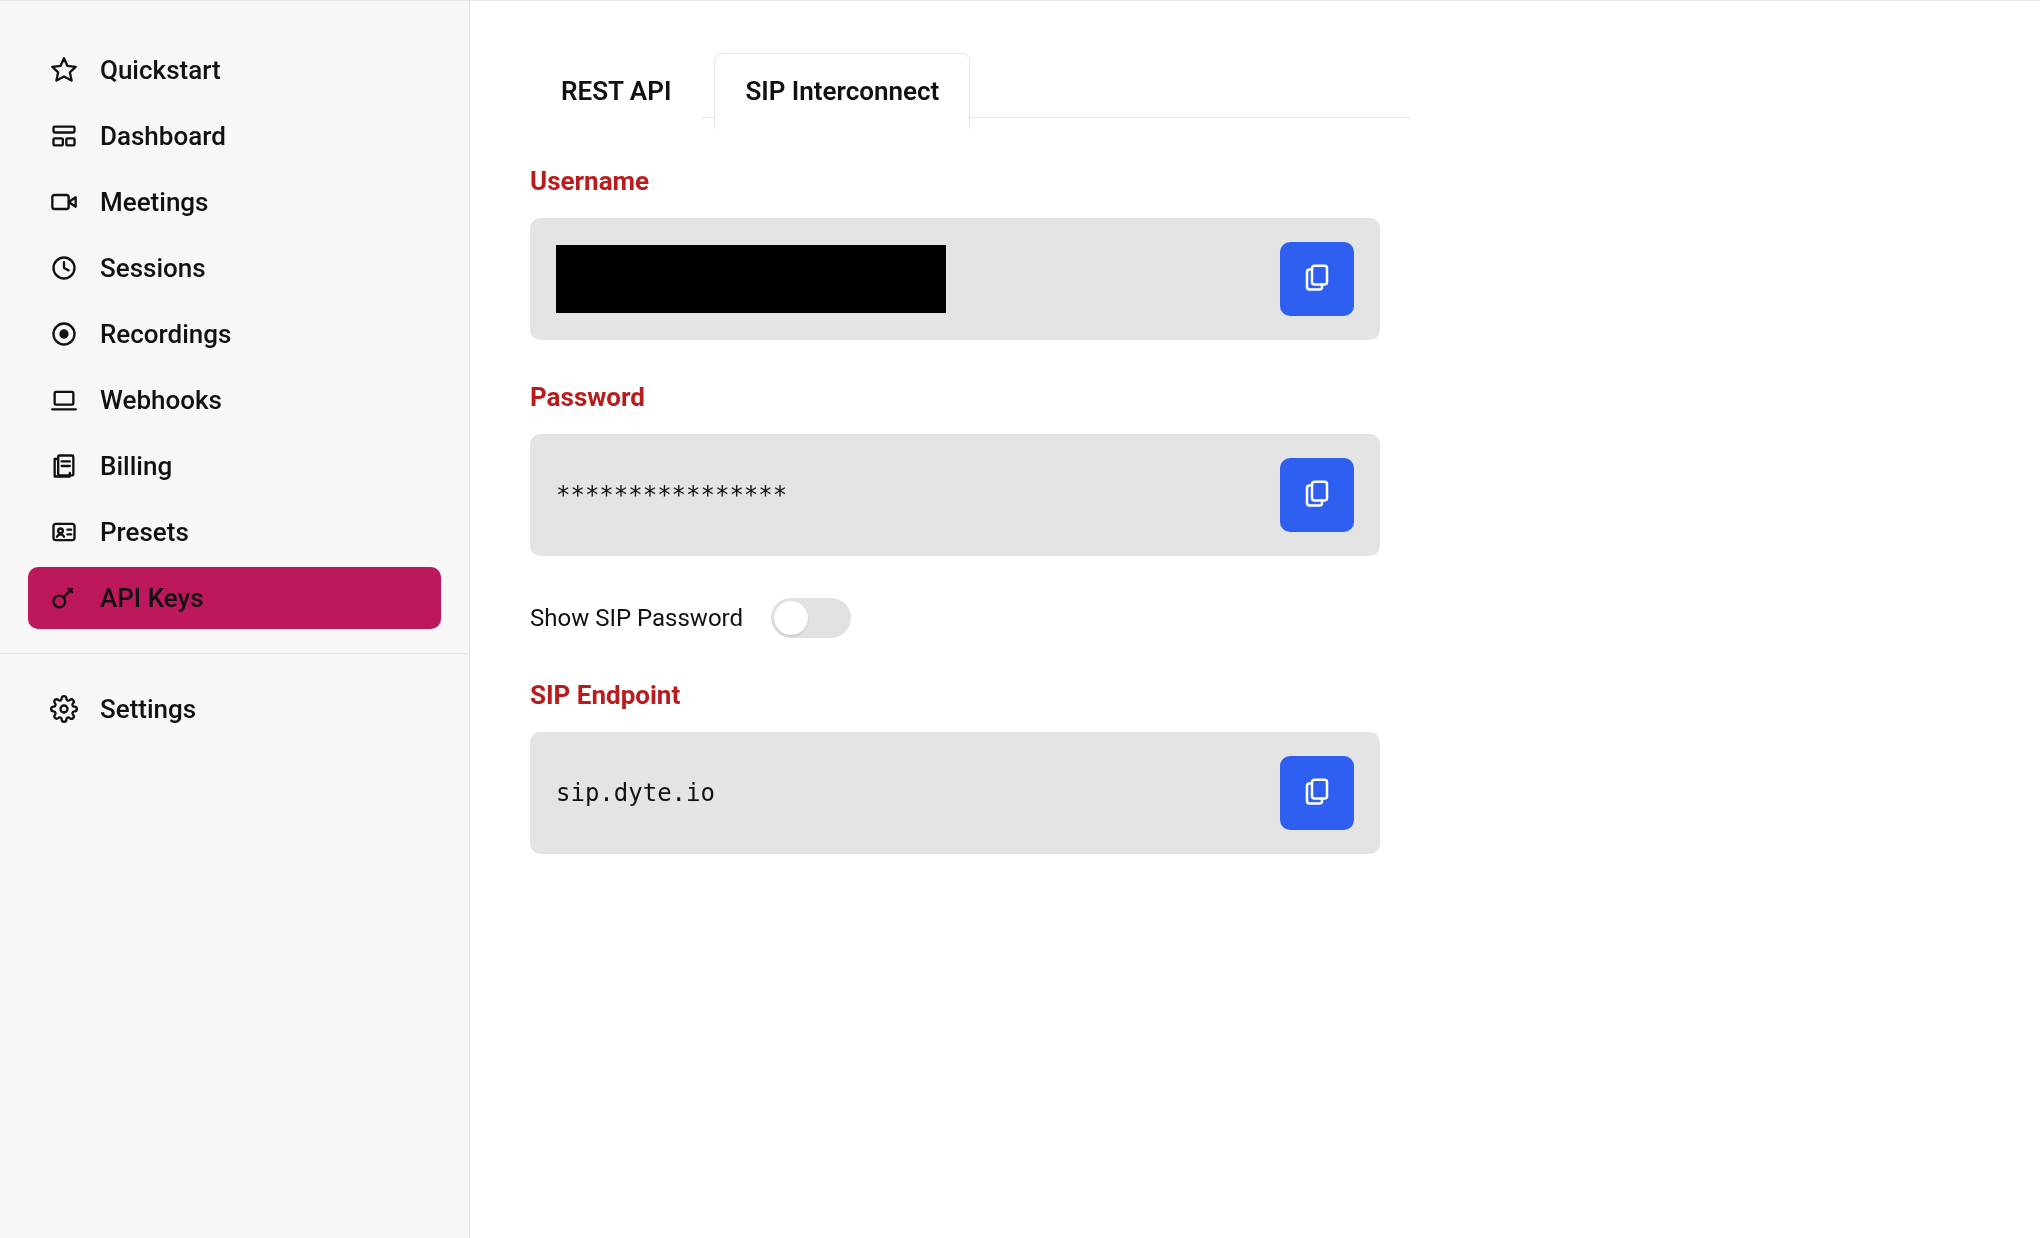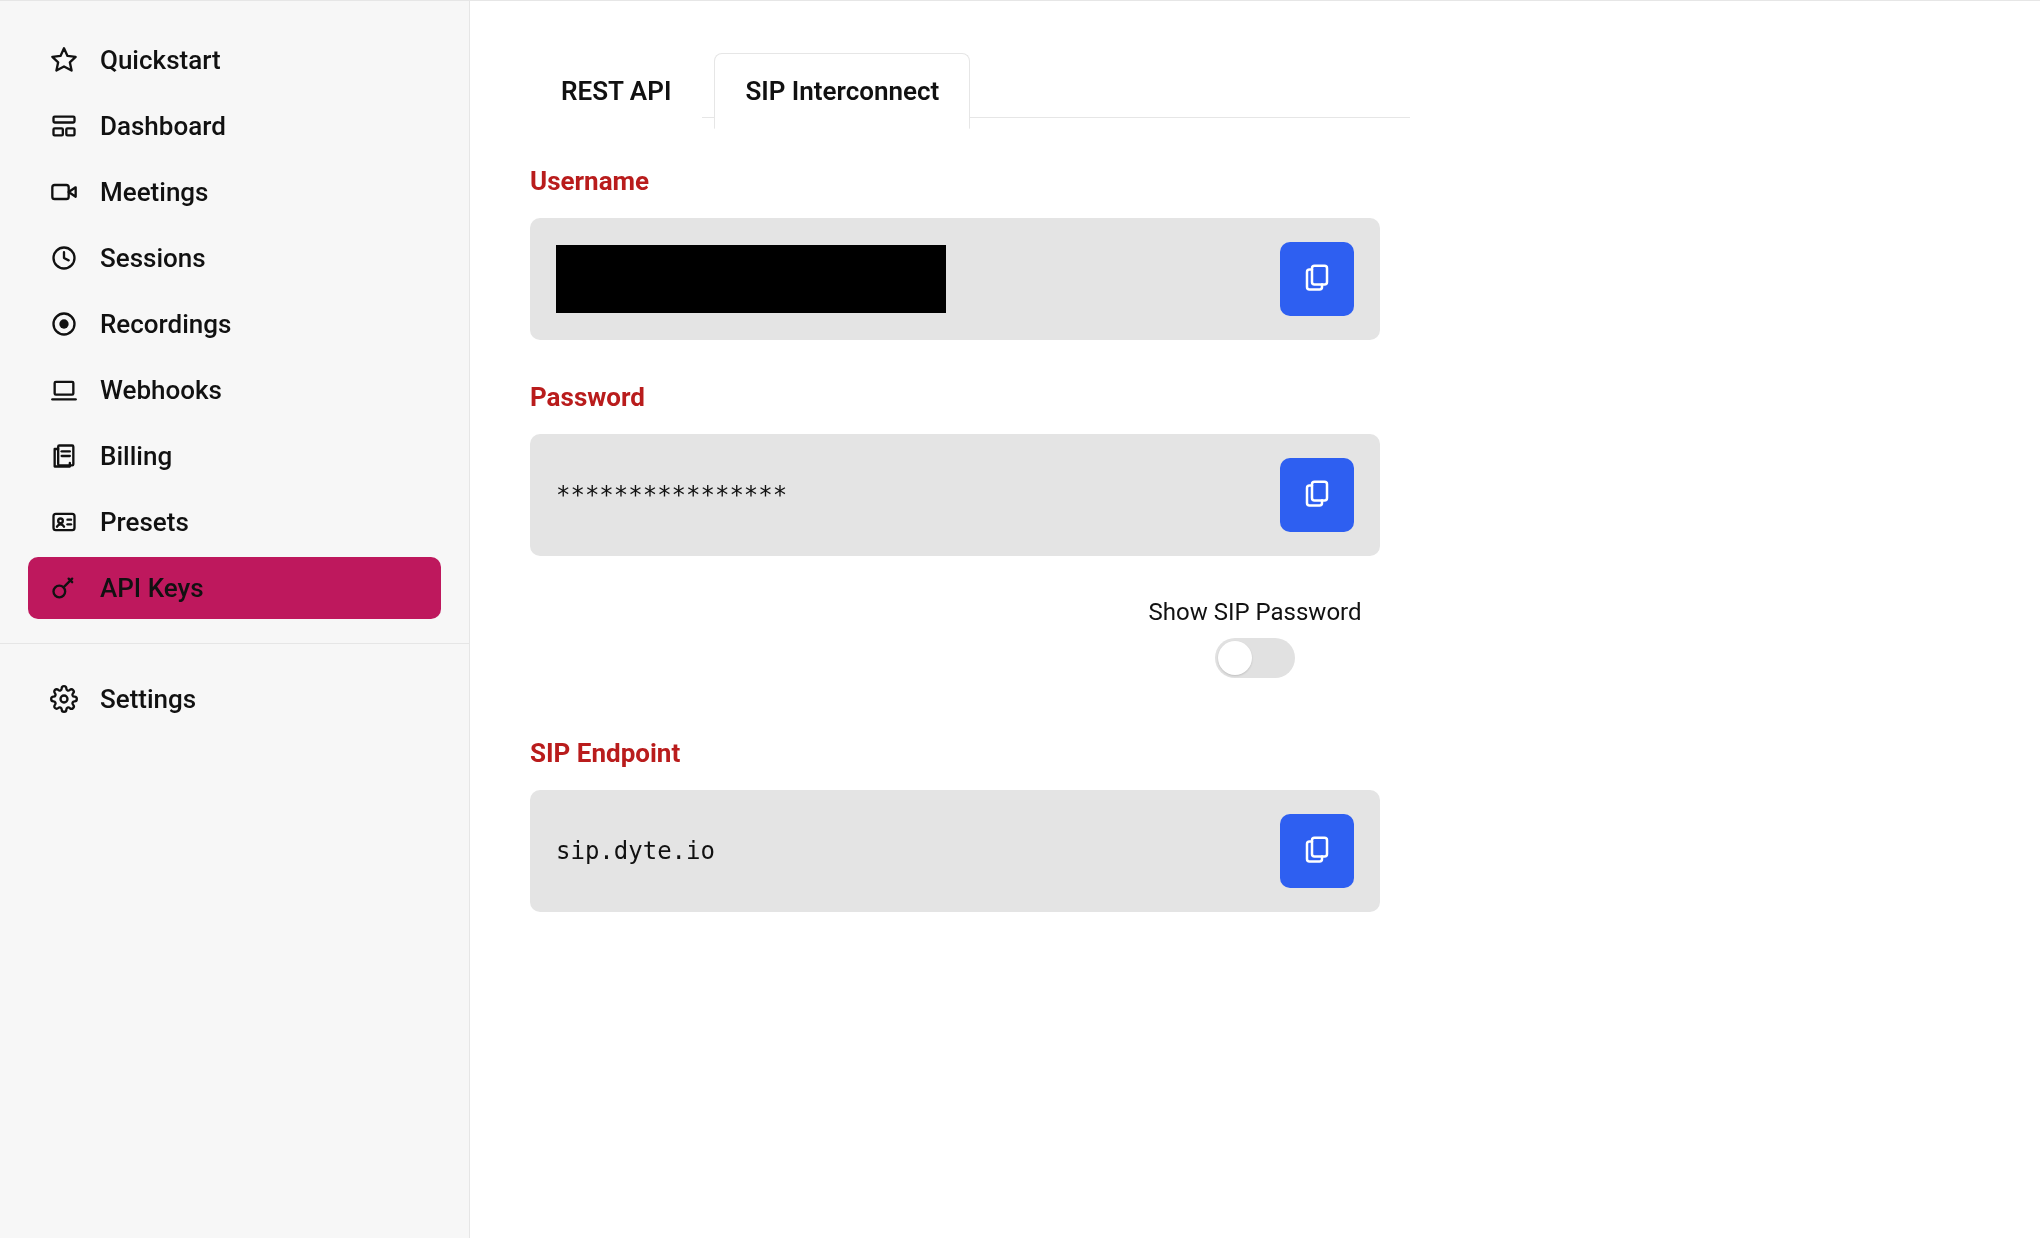--- a/index.html
+++ b/index.html
@@ -14,21 +14,21 @@
   }
 
   
   .sidebar {
     width: 470px;
     background: #f7f7f7;
     border-right: 1px solid #e6e6e6;
     border-top: 1px solid #e6e6e6;
     display: flex;
     flex-direction: column;
-    padding-top: 14px;
+    padding-top: 24px;
   }
   .sidebar-group {
     padding: 10px 28px;
   }
   .sidebar-divider {
     border: none;
     border-top: 1px solid #e6e6e6;
     margin: 10px 0;
   }
   .sidebar-item {
@@ -139,23 +139,22 @@
     stroke: #fff;
     stroke-width: 2;
     fill: none;
     stroke-linecap: round;
     stroke-linejoin: round;
   }
 
   .toggle-row {
     display: flex;
     align-items: center;
-    gap: 12px;
-    margin-bottom: 60px;
-    flex-direction: column;
+    gap: 28px;
+    margin-bottom: 42px;
   }
   .toggle-label {
     font-size: 24px;
     color: #111;
   }
   .toggle {
     width: 80px;
     height: 40px;
     background: #e1e1e1;
     border-radius: 20px;

